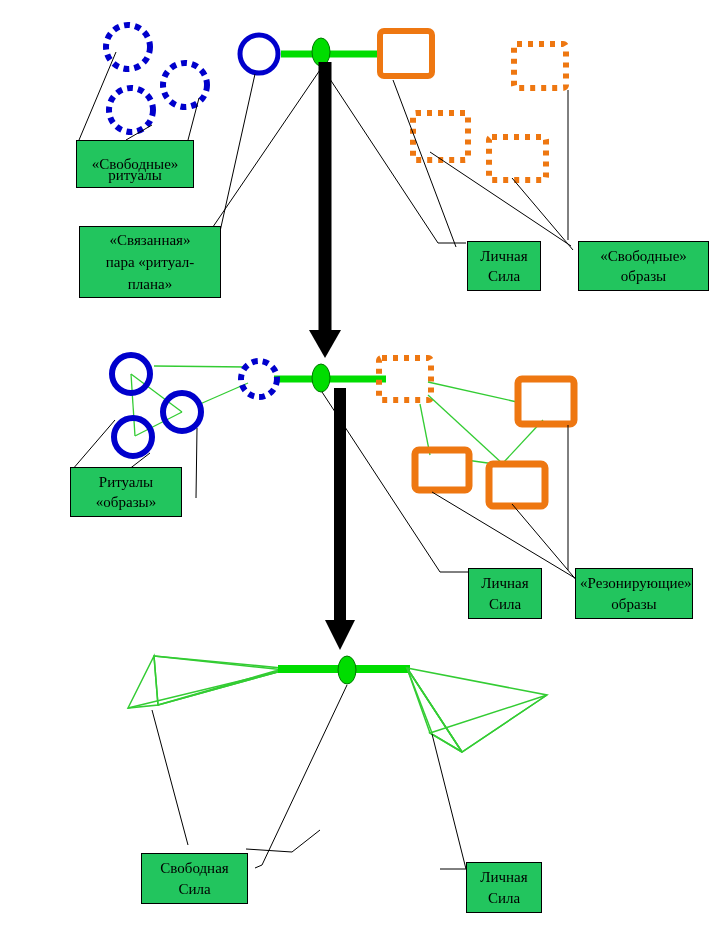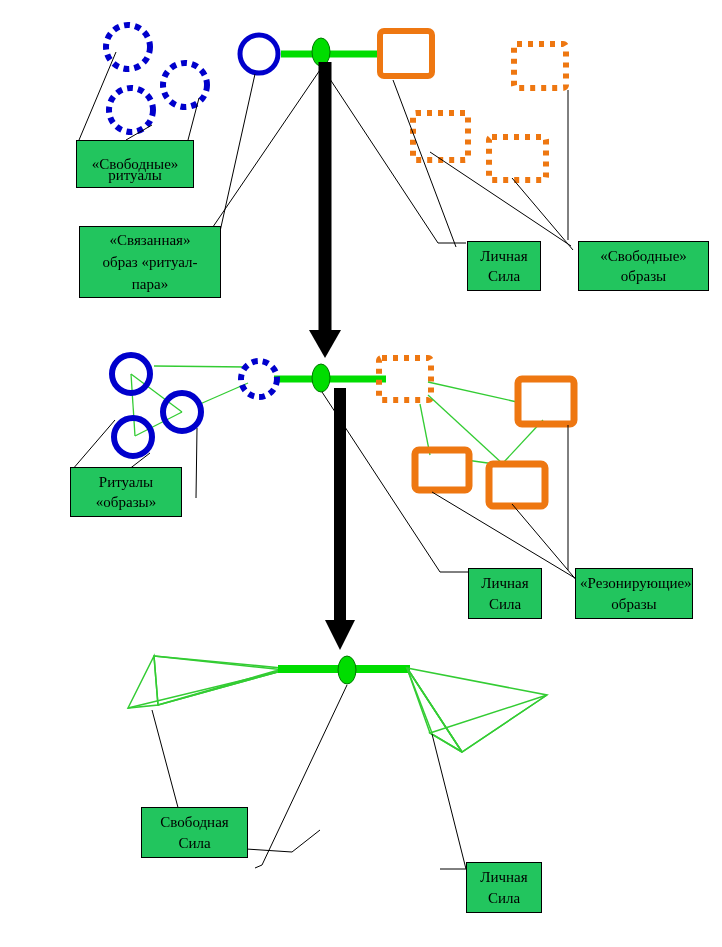--- a/index.html
+++ b/index.html
@@ -171,22 +171,22 @@
 
   <div class="callout" style="left:76px; top:140px; width:118px; height:48px;">
     <span>«Свободные»</span>
   </div>
   <div class="callout" style="left:76px; top:140px; width:118px; height:48px; border:none; background:transparent; align-items:flex-end;">
     <span>ритуалы</span>
   </div>
 
   <div class="callout" style="left:79px; top:226px; width:142px; height:72px; flex-direction:column;justify-content:space-between;">
     <span>«Связанная»</span>
-    <span>образ «ритуал-</span>
-    <span>пара»</span>
+    <span>пара «ритуал-</span>
+    <span>плана»</span>
   </div>
 
   <div class="callout" style="left:467px; top:241px; width:74px; height:50px; flex-direction:column;">
     <span>Личная</span>
     <span>Сила</span>
   </div>
 
   <div class="callout" style="left:578px; top:241px; width:131px; height:50px; flex-direction:column;">
     <span>«Свободные»</span>
     <span>образы</span>
@@ -200,21 +200,21 @@
   <div class="callout" style="left:468px; top:568px; width:74px; height:51px; flex-direction:column;">
     <span>Личная</span>
     <span>Сила</span>
   </div>
 
   <div class="callout" style="left:575px; top:568px; width:118px; height:51px; flex-direction:column;">
     <span>«Резонирующие»</span>
     <span>образы</span>
   </div>
 
-  <div class="callout" style="left:141px; top:807px; width:107px; height:51px; flex-direction:column;">
+  <div class="callout" style="left:141px; top:853px; width:107px; height:51px; flex-direction:column;">
     <span>Свободная</span>
     <span>Сила</span>
   </div>
 
   <div class="callout" style="left:466px; top:862px; width:76px; height:51px; flex-direction:column;">
     <span>Личная</span>
     <span>Сила</span>
   </div>
 
 </div>

